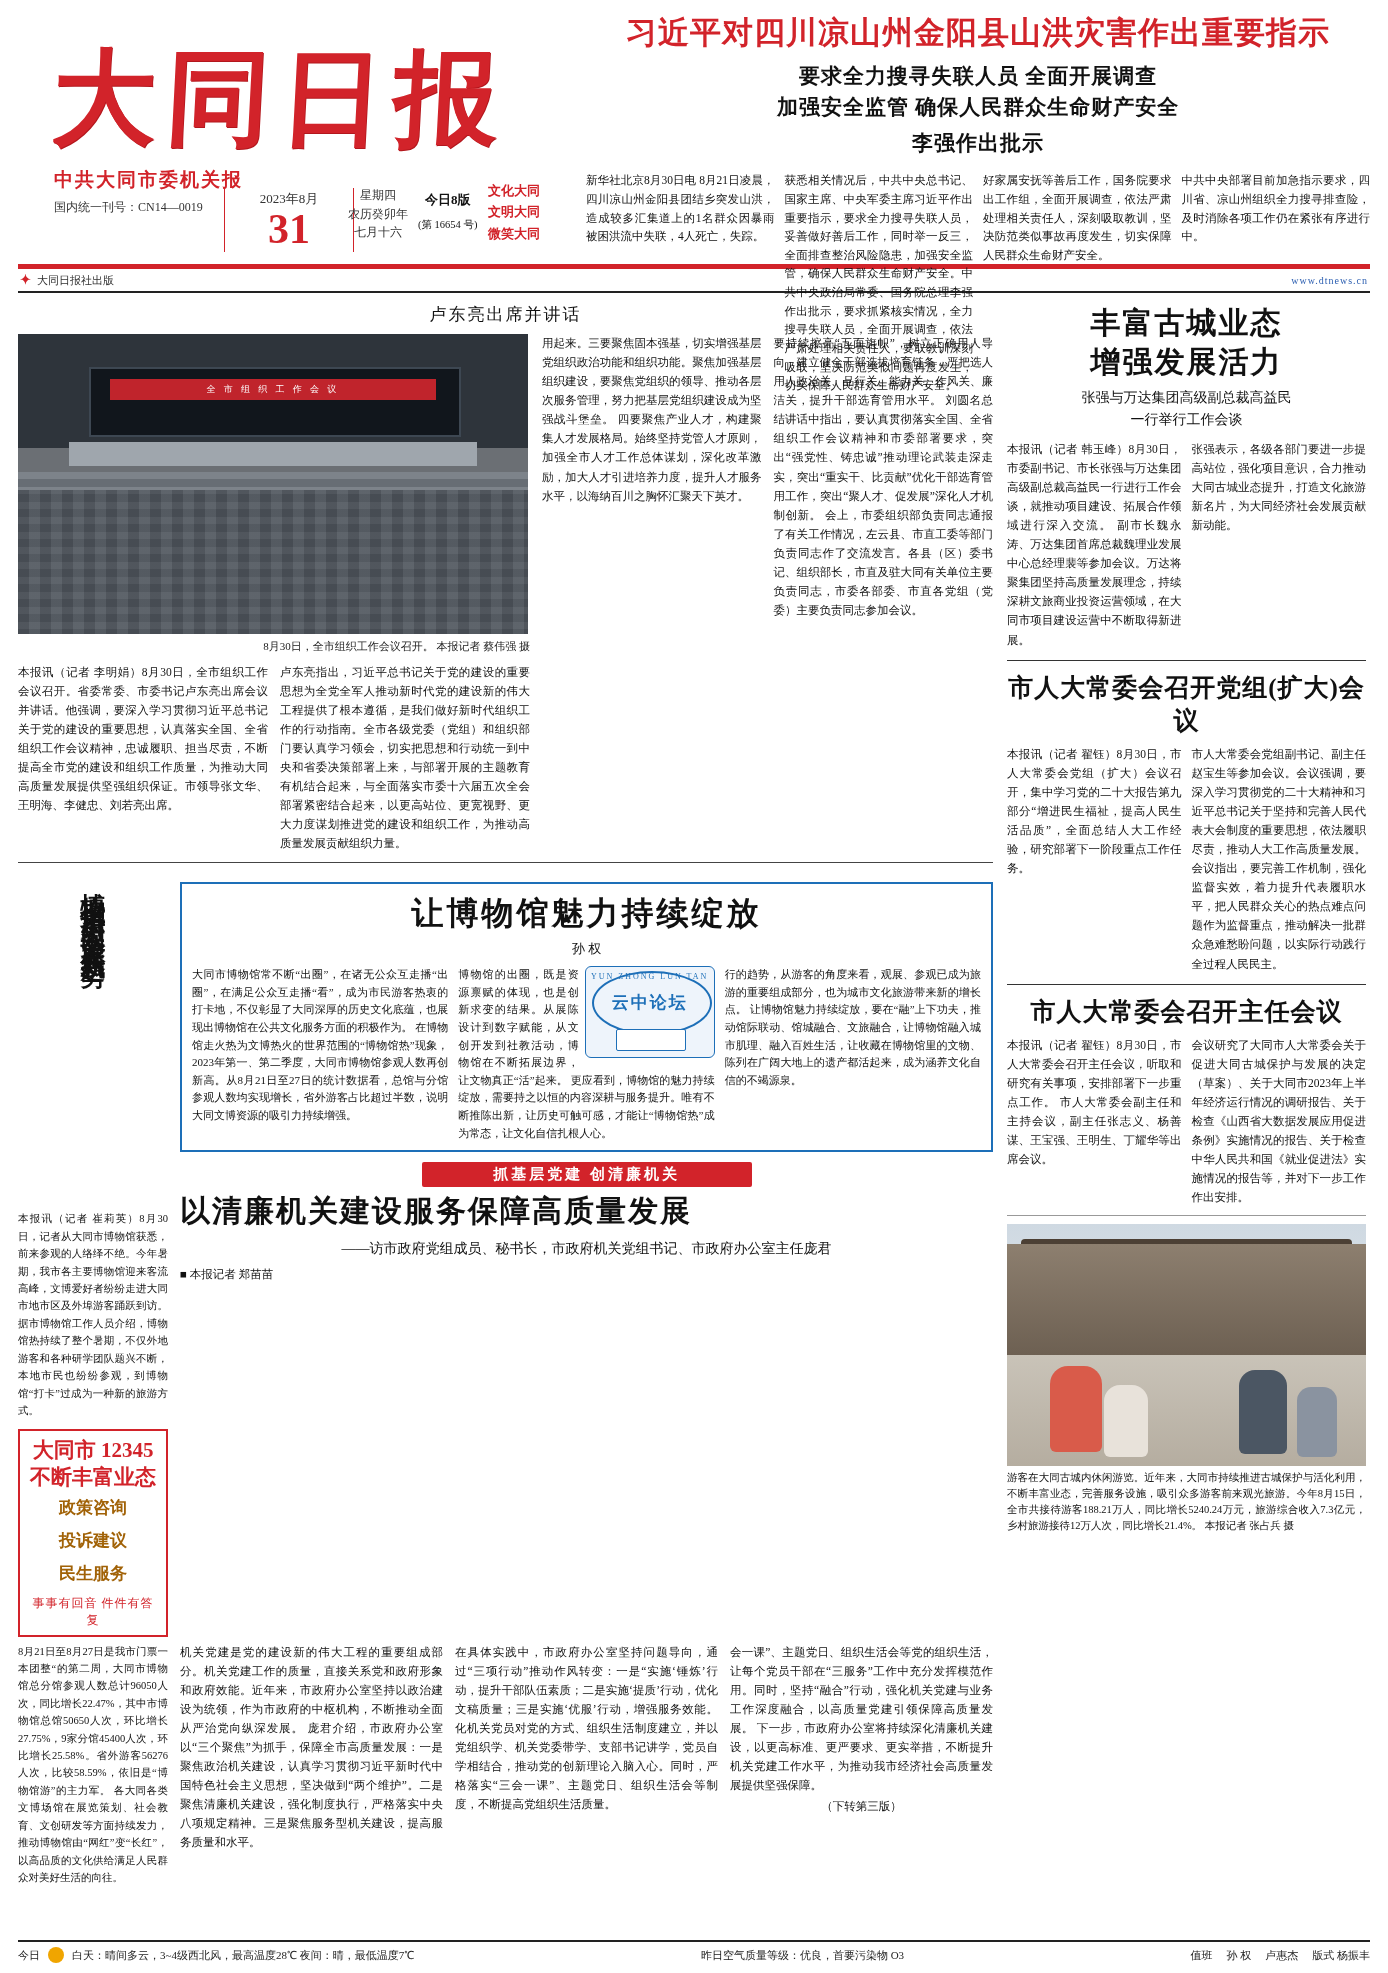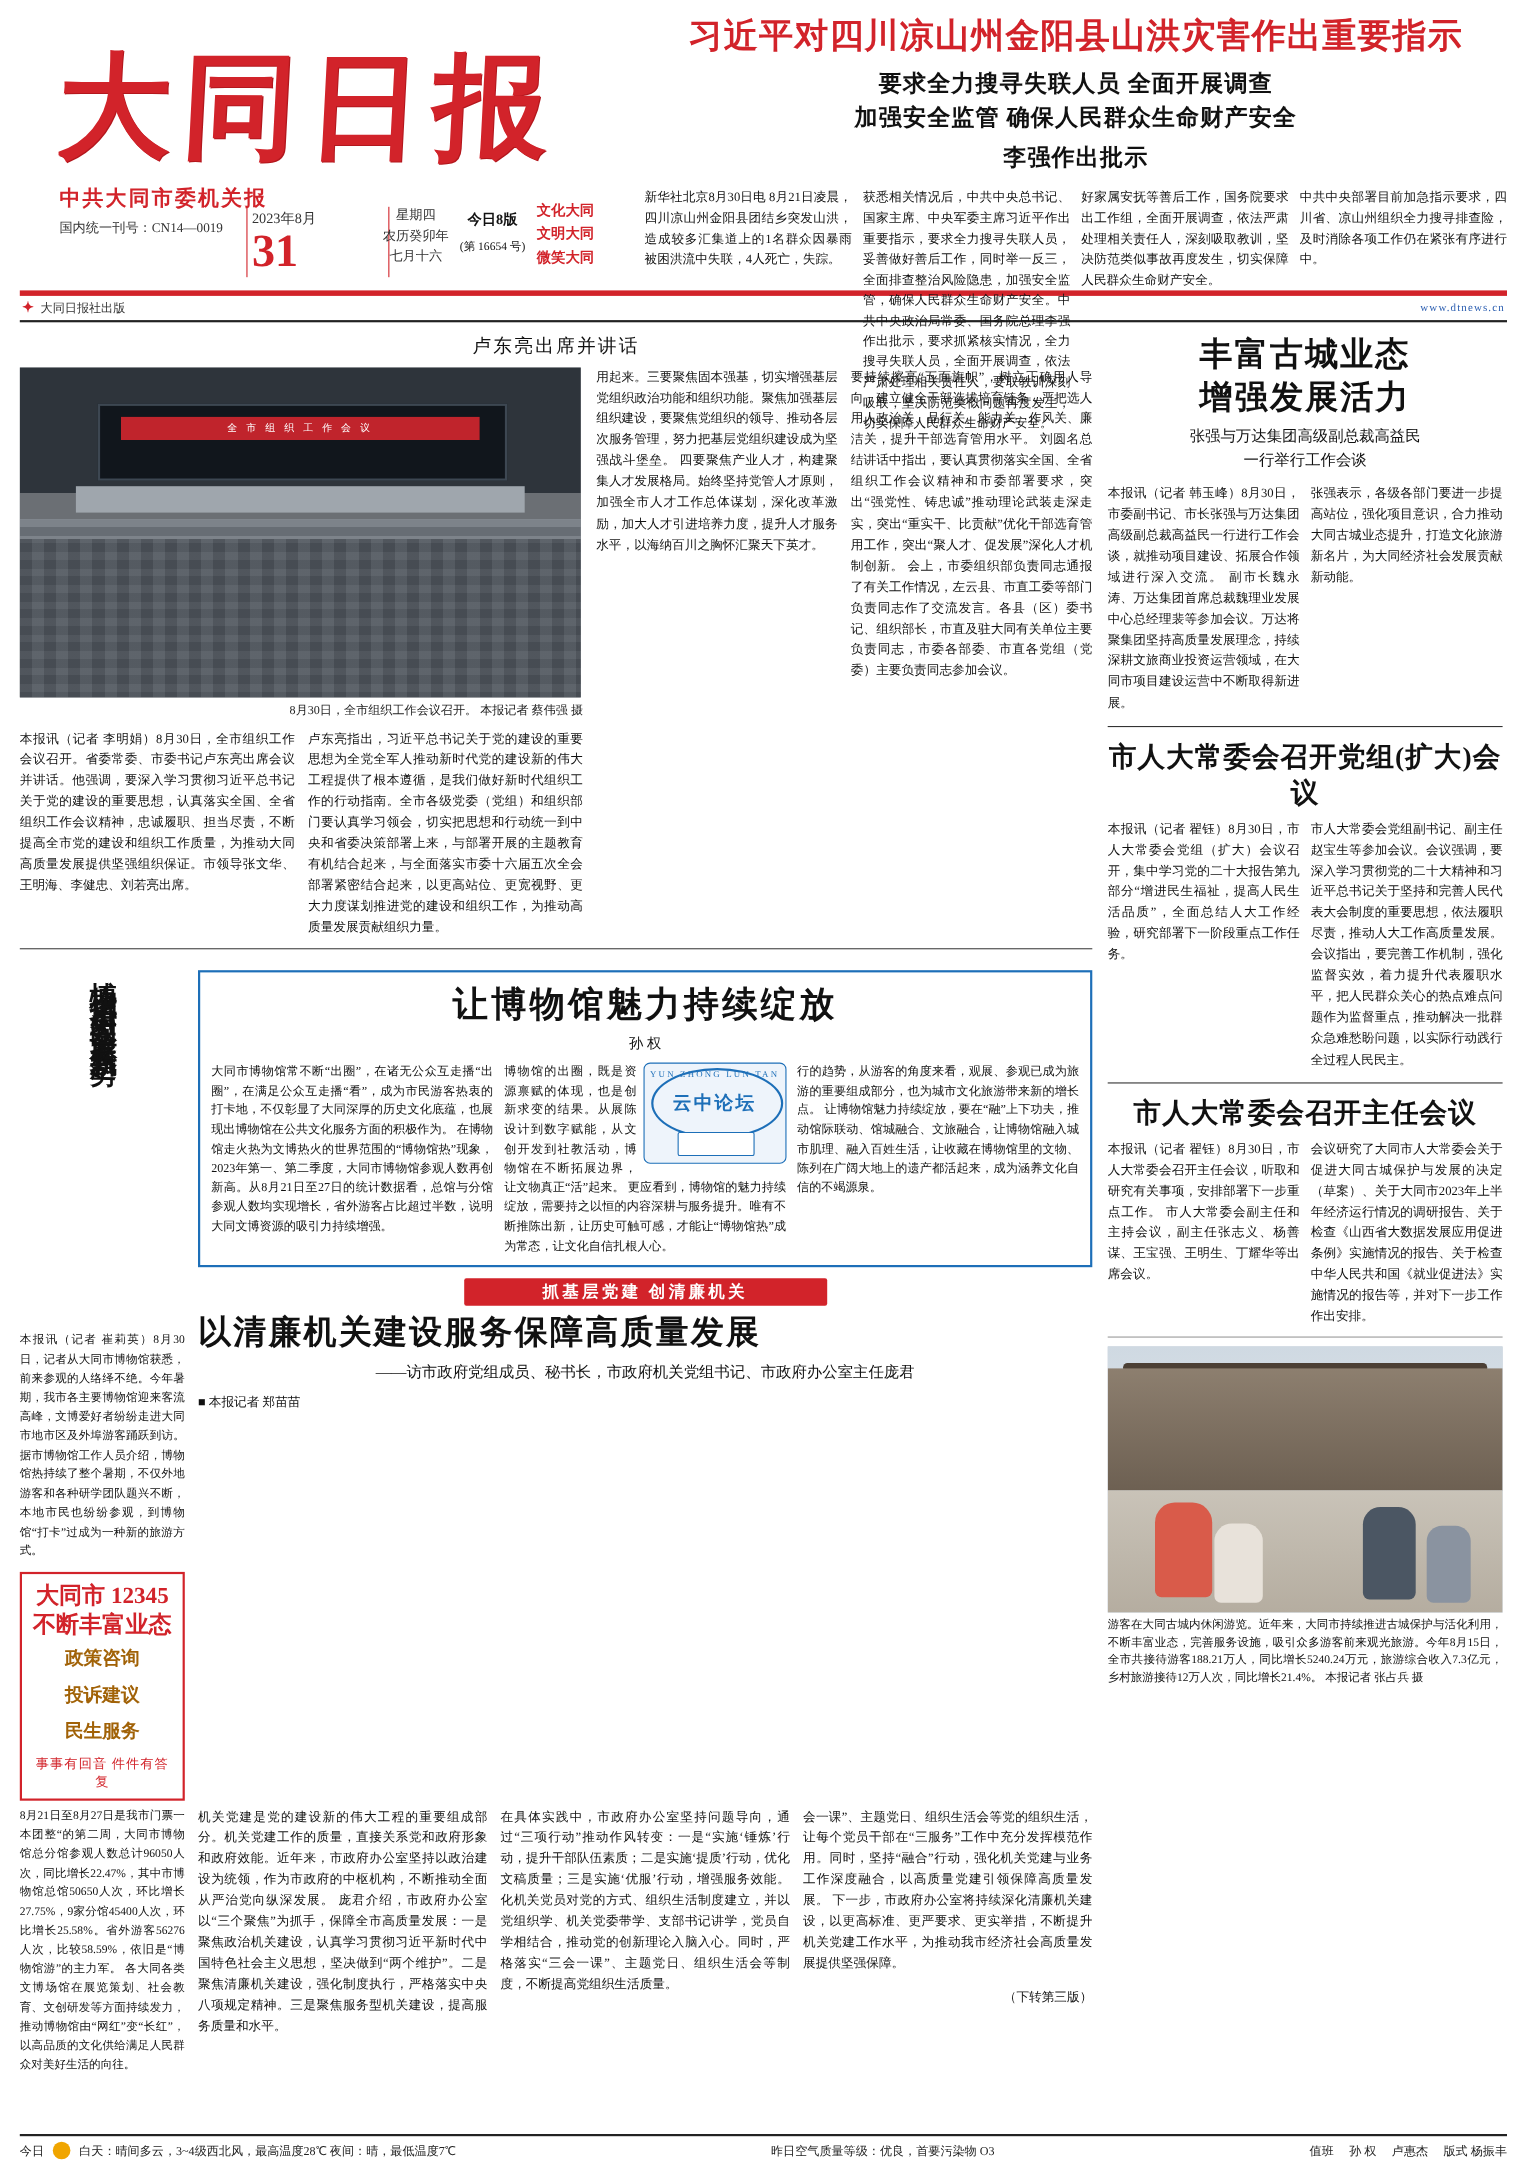--- a/index.html
+++ b/index.html
@@ -24,21 +24,21 @@
     line-height:1.05;
     text-shadow:1px 1px 0 #b3171d;
     transform:skewX(-3deg);
   }
   .mh-sub{
     margin-left:36px;margin-top:14px;
     color:#d2232a;font-size:19px;font-weight:bold;letter-spacing:2px;
   }
   .mh-code{margin-left:36px;margin-top:6px;font-size:12px;color:#333;letter-spacing:0px;}
   .datebox{
-    position:absolute;left:206px;top:188px;width:120px;text-align:left;
+    position:absolute;left:206px;top:188px;width:120px;text-align:center;
     border-left:1px solid #d2232a;border-right:1px solid #d2232a;
     padding:2px 4px;
   }
   .datebox .d1{font-size:13px;color:#333;}
   .datebox .d2{font-size:42px;font-weight:bold;color:#d2232a;line-height:1;}
   .dcol{position:absolute;left:330px;top:186px;font-size:12px;line-height:1.55;color:#333;text-align:center;}
   .dcol2{position:absolute;left:400px;top:190px;font-size:13px;line-height:1.6;color:#111;font-weight:bold;text-align:center;}
   .slogan{position:absolute;left:470px;top:180px;font-size:13px;color:#d2232a;line-height:1.65;font-weight:bold;}
 
   .mh-right{flex:1;padding-top:14px;padding-left:8px;}
@@ -314,21 +314,21 @@
           <span>机关党建是党的建设新的伟大工程的重要组成部分。机关党建工作的质量，直接关系党和政府形象和政府效能。近年来，市政府办公室坚持以政治建设为统领，作为市政府的中枢机构，不断推动全面从严治党向纵深发展。</span>
           <span>庞君介绍，市政府办公室以“三个聚焦”为抓手，保障全市高质量发展：一是聚焦政治机关建设，认真学习贯彻习近平新时代中国特色社会主义思想，坚决做到“两个维护”。二是聚焦清廉机关建设，强化制度执行，严格落实中央八项规定精神。三是聚焦服务型机关建设，提高服务质量和水平。</span>
         </div>
         <div class="col-text" style="flex:1">
           <span>在具体实践中，市政府办公室坚持问题导向，通过“三项行动”推动作风转变：一是“实施‘锤炼’行动，提升干部队伍素质；二是实施‘提质’行动，优化文稿质量；三是实施‘优服’行动，增强服务效能。</span>
           <span>化机关党员对党的方式、组织生活制度建立，并以党组织学、机关党委带学、支部书记讲学，党员自学相结合，推动党的创新理论入脑入心。同时，严格落实“三会一课”、主题党日、组织生活会等制度，不断提高党组织生活质量。</span>
         </div>
         <div class="col-text" style="flex:1">
           <span>会一课”、主题党日、组织生活会等党的组织生活，让每个党员干部在“三服务”工作中充分发挥模范作用。同时，坚持“融合”行动，强化机关党建与业务工作深度融合，以高质量党建引领保障高质量发展。</span>
           <span>下一步，市政府办公室将持续深化清廉机关建设，以更高标准、更严要求、更实举措，不断提升机关党建工作水平，为推动我市经济社会高质量发展提供坚强保障。</span>
-          <div style="text-align:right;margin-top:12px">（下转第三版）</div>
+          <div style="text-align:center;margin-top:2px">（下转第三版）</div>
         </div>
       </div>
     </div>
 
     <div class="colB">
 
       <div class="sec-title-b">
         <div>丰富古城业态</div>
         <div>增强发展活力</div>
       </div>

